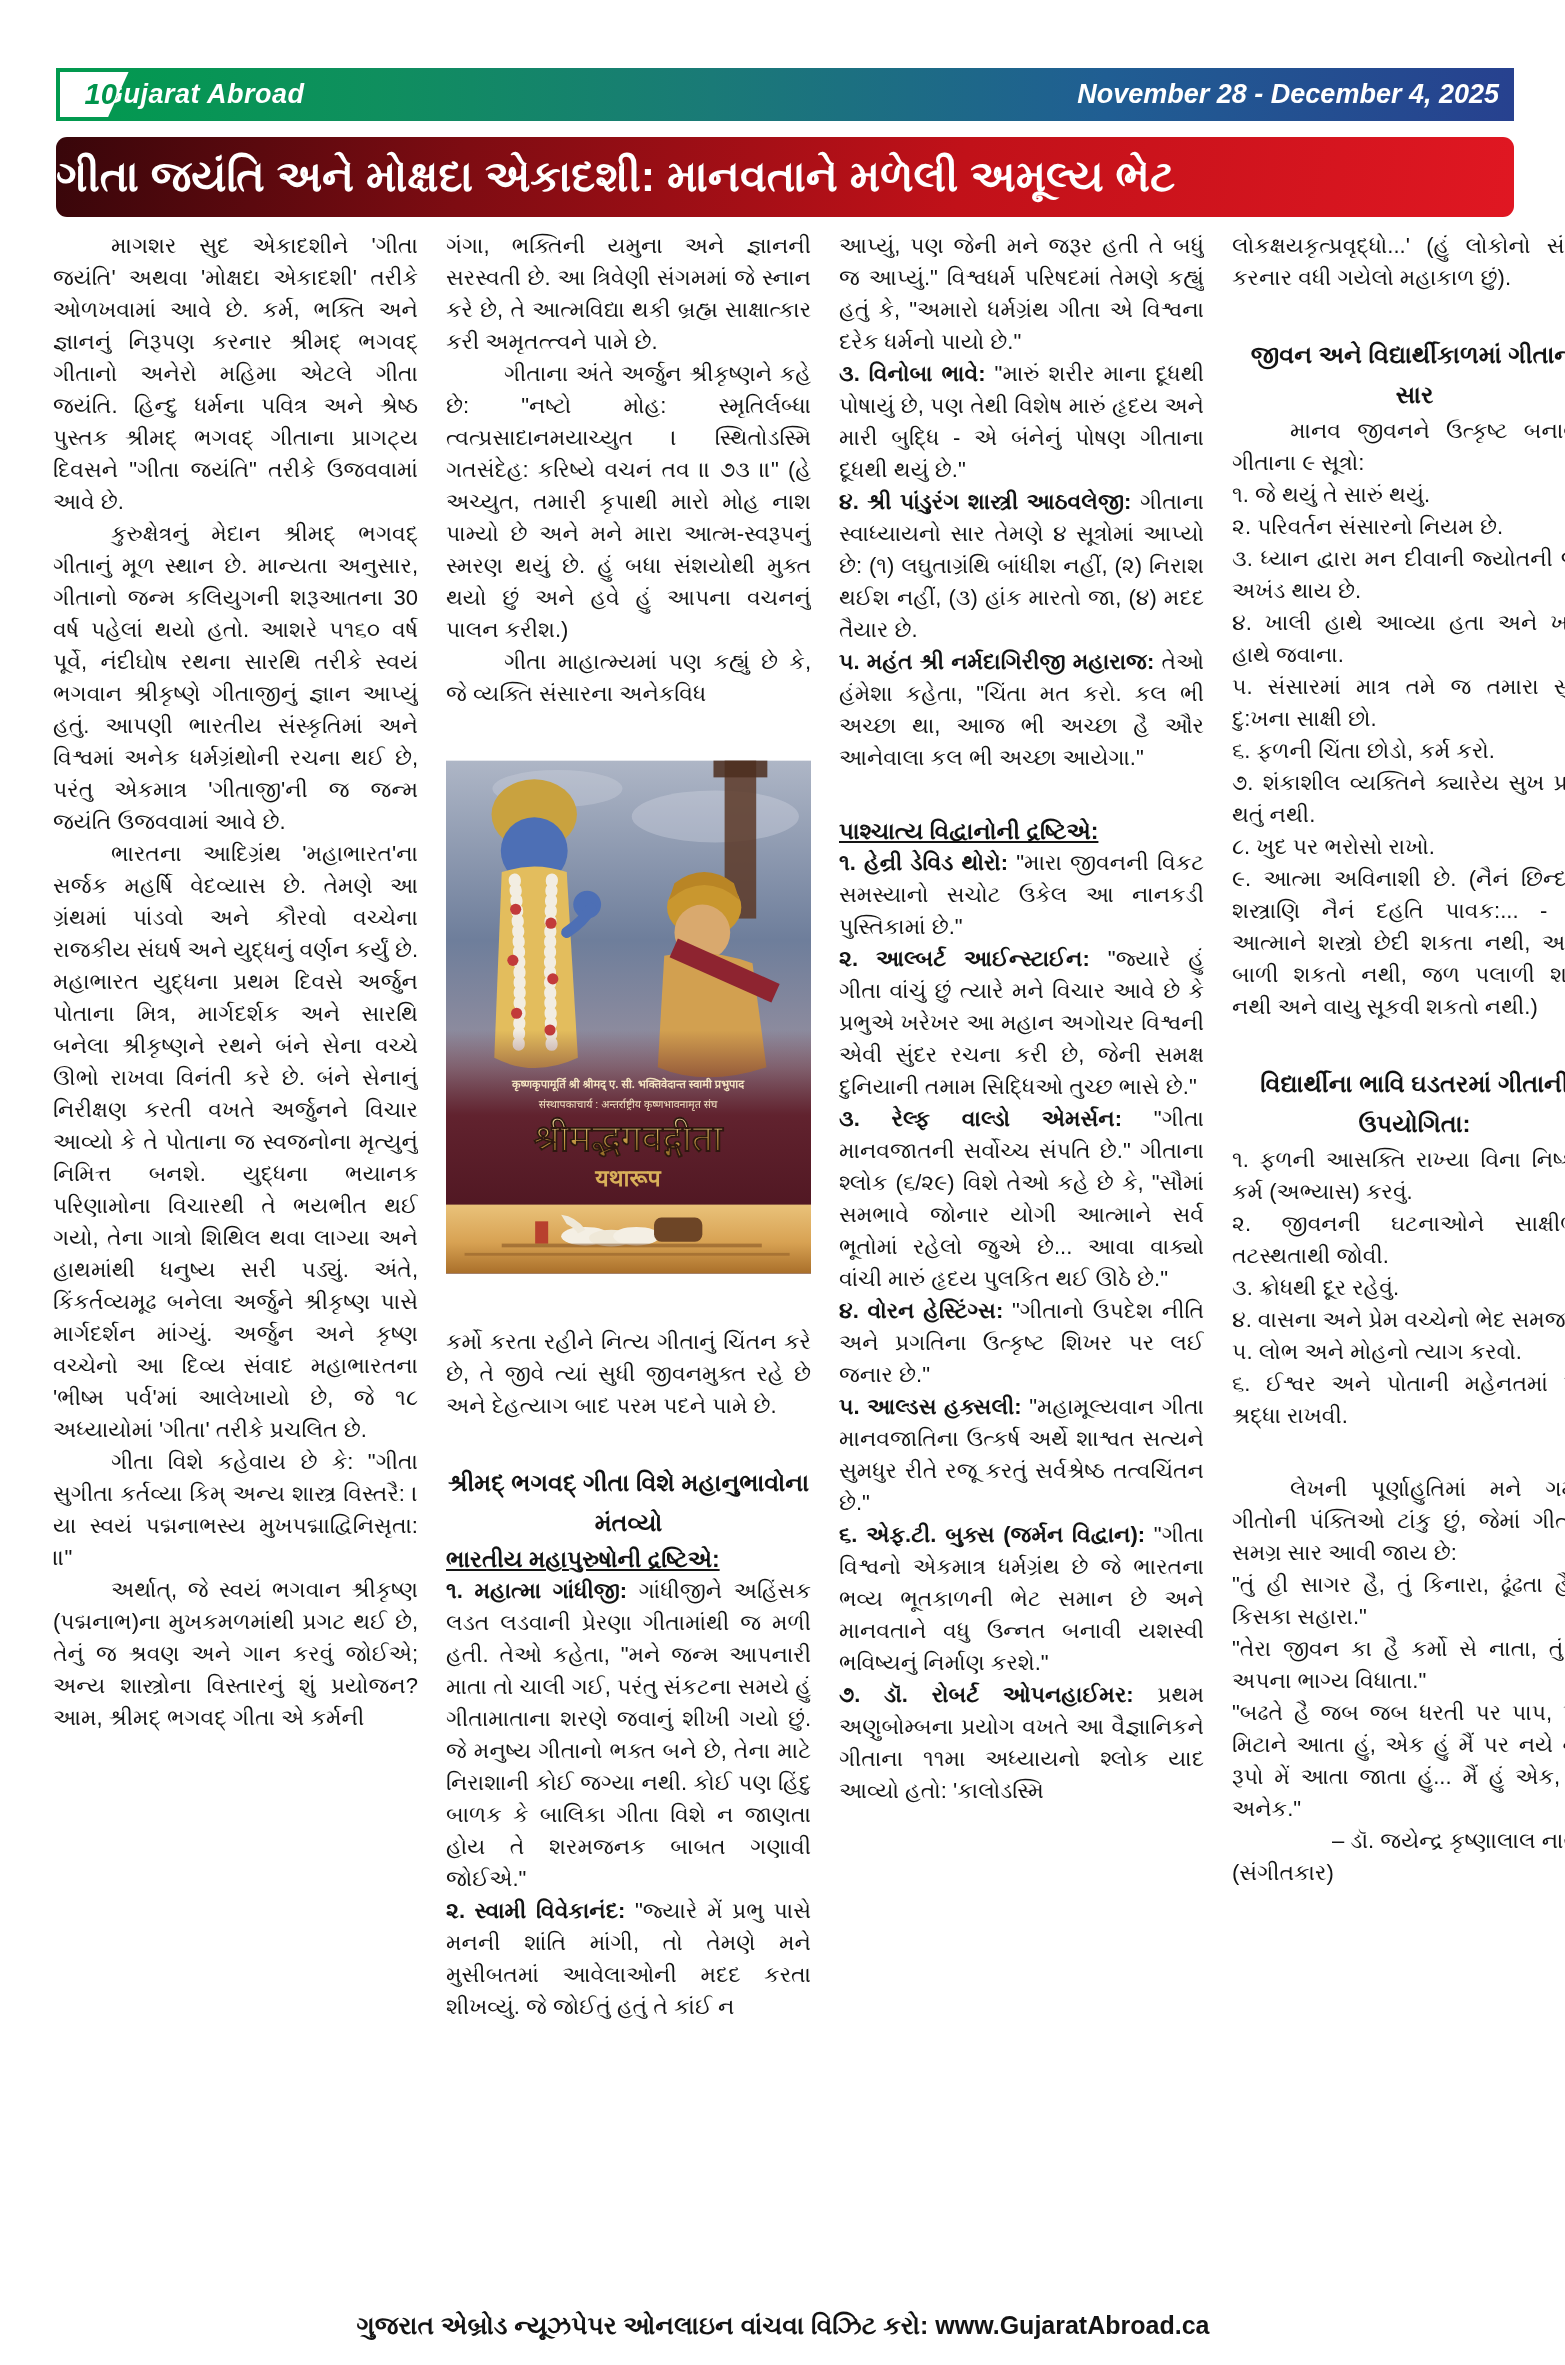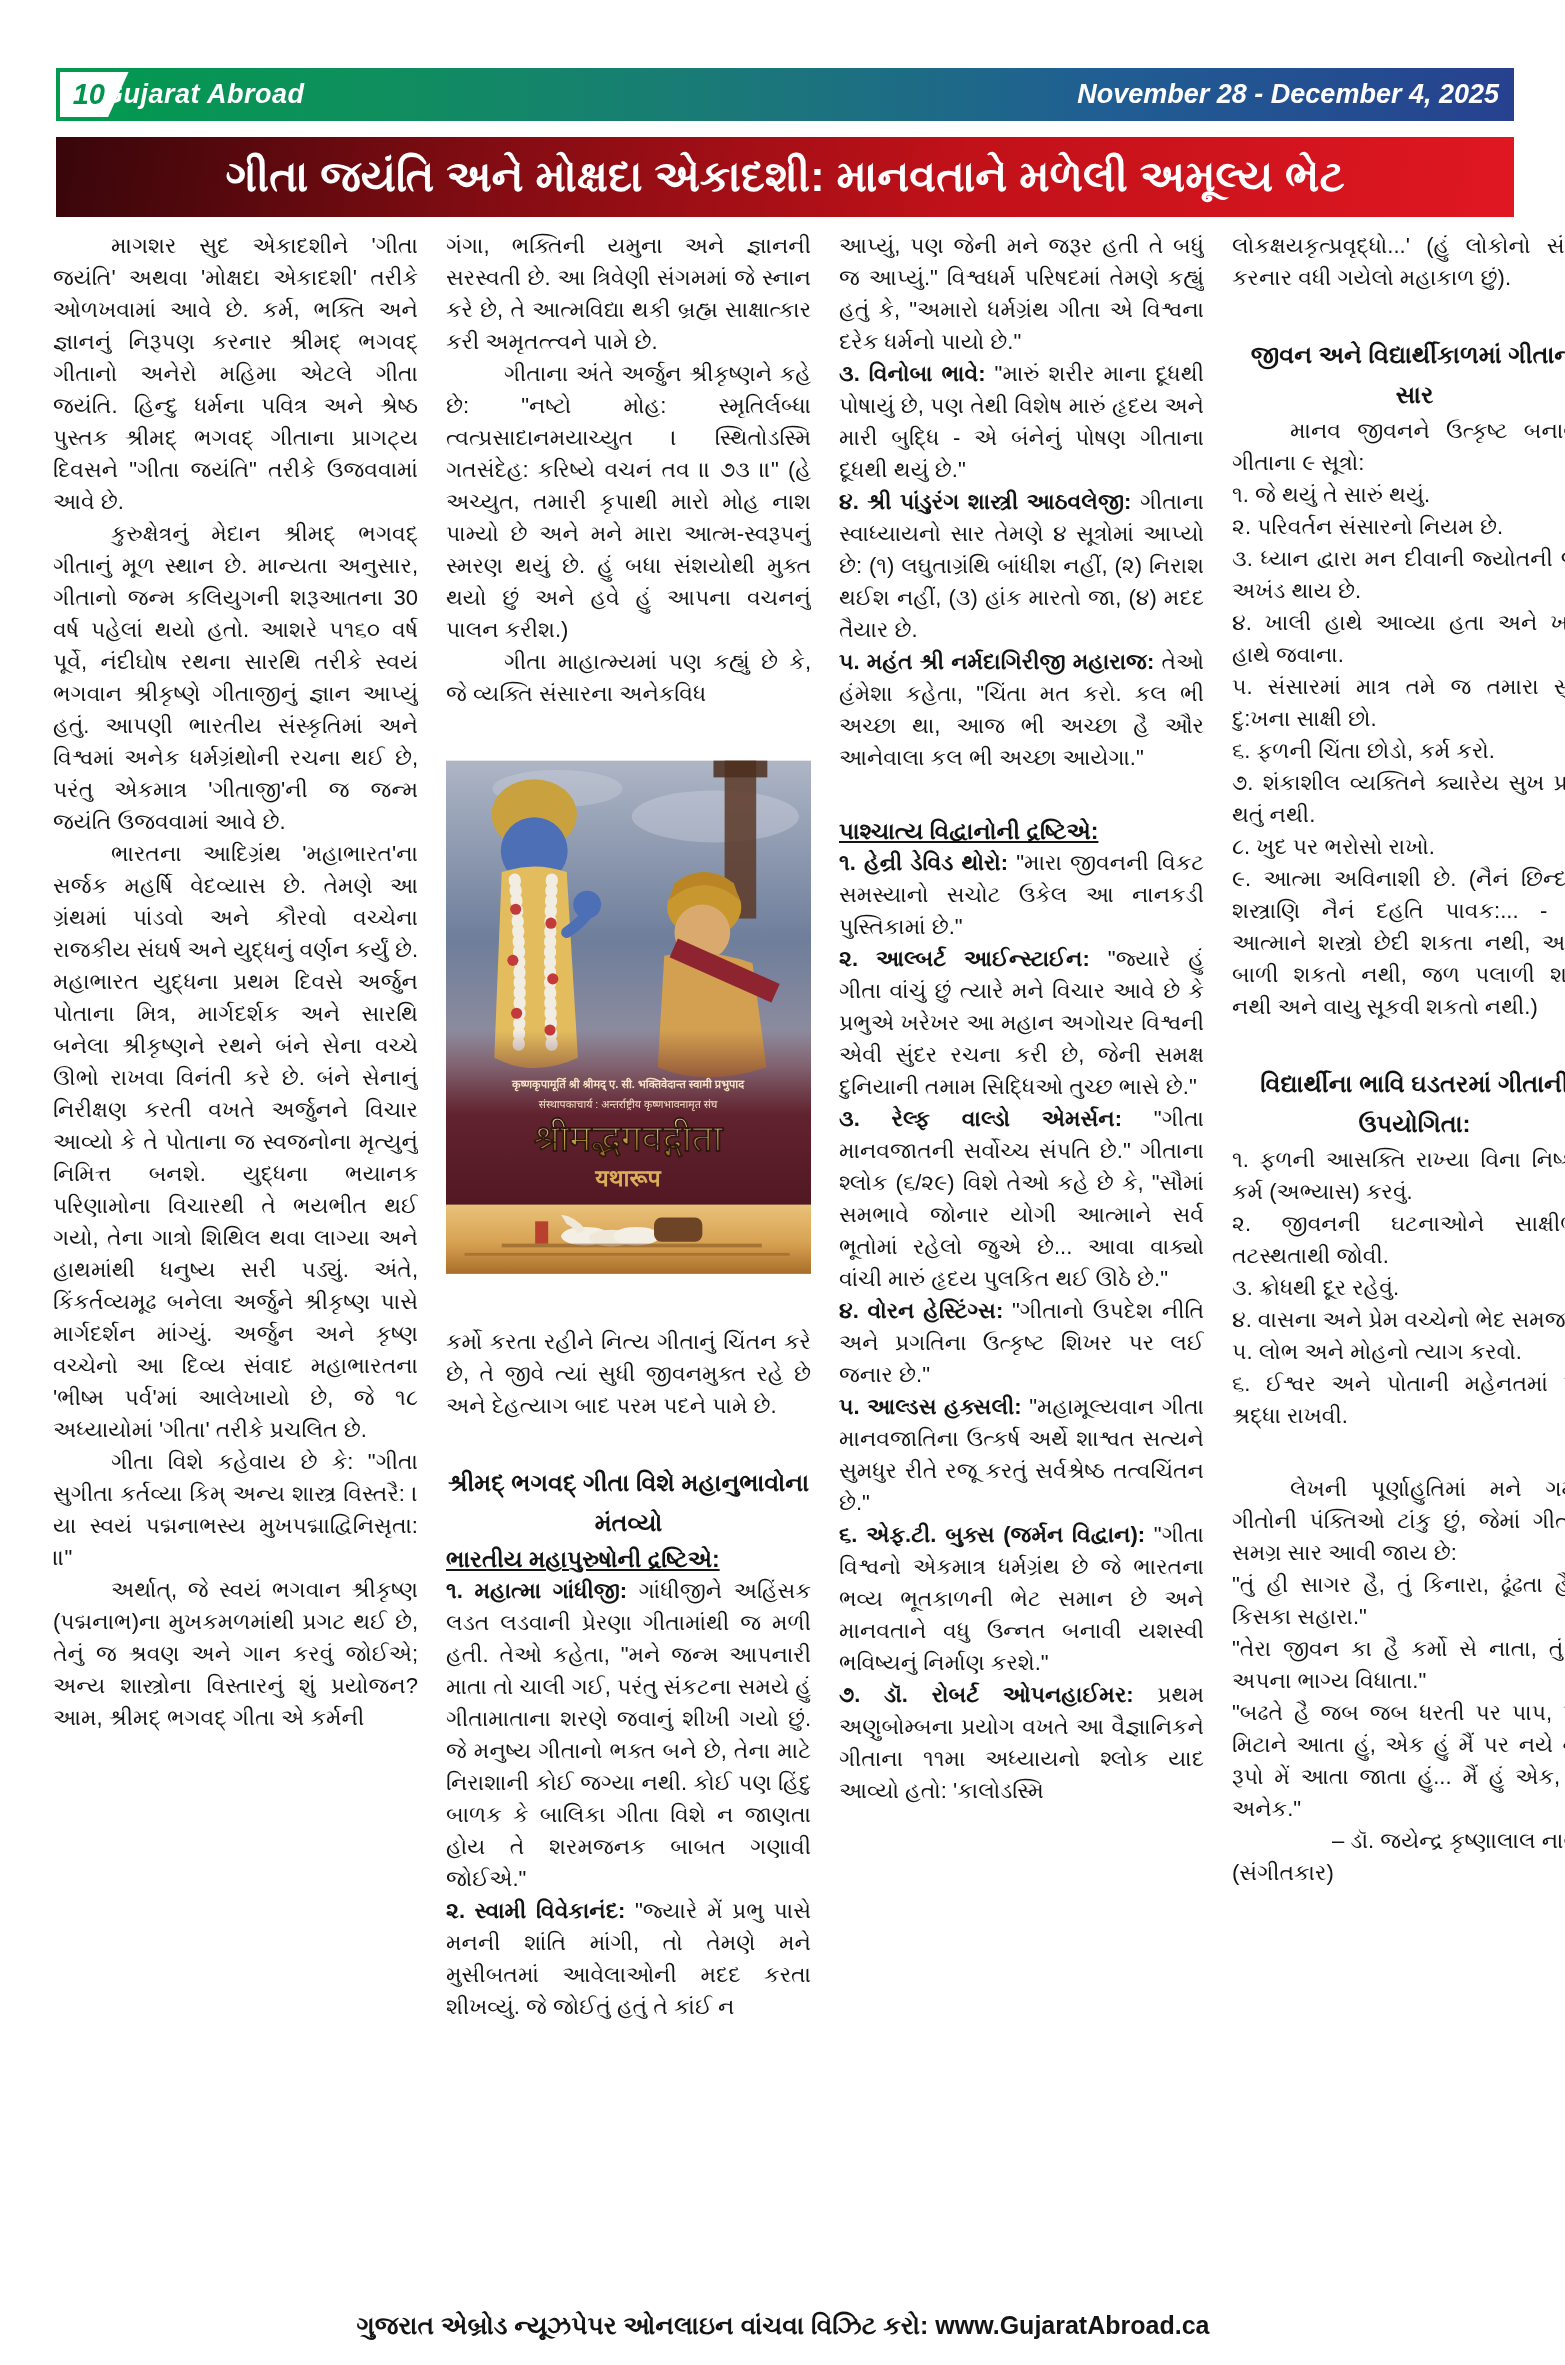--- a/index.html
+++ b/index.html
@@ -9,30 +9,30 @@
   }
   
   .masthead{
     position:absolute;left:56px;right:52px;top:68px;height:53px;
     background:linear-gradient(90deg,#019a4e 0%,#0f8f5e 22%,#1a7a77 45%,#205e93 72%,#27418f 100%);
     display:flex;align-items:center;
   }
   .pageno-box{
     position:absolute;left:3.7px;top:3.7px;bottom:3.7px;width:69px;background:#ffffff;
     clip-path:polygon(0 0,100% 0,70% 100%,0 100%);
-    display:flex;align-items:center;box-sizing:border-box;padding-left:13px;
+    display:flex;align-items:center;box-sizing:border-box;padding-left:13px;justify-content:center;
   }
   .pageno{font-size:29px;font-weight:bold;font-style:italic;color:#00944c;}
   .masthead-title{margin-left:46px;color:#fff;font-weight:bold;font-style:italic;font-size:27px;letter-spacing:0.5px;}
   .masthead-date{margin-left:auto;margin-right:15px;color:#fff;font-weight:bold;font-style:italic;font-size:27px;}
   
   .headline-banner{
     position:absolute;left:56px;right:52px;top:137px;height:80px;
     background:linear-gradient(100deg,#38060a 0%,#7e0c12 28%,#c11119 62%,#e01722 100%);
-    display:flex;align-items:center;justify-content:center;
+    display:flex;align-items:center;justify-content:flex-start;border-radius:11px;
   }
   .headline-banner h1{color:#ffffff;font-size:43px;font-weight:bold;margin:0;white-space:nowrap;}
   
   .columns{
     position:absolute;left:53px;right:51px;top:230px;height:2057px;
     display:flex;gap:28px;
   }
   .col{flex:0 0 365px;width:365px;font-size:22px;line-height:32px;text-align:justify;overflow:hidden;}
   .col p{margin:0;}
   .ind{text-indent:58px;}

